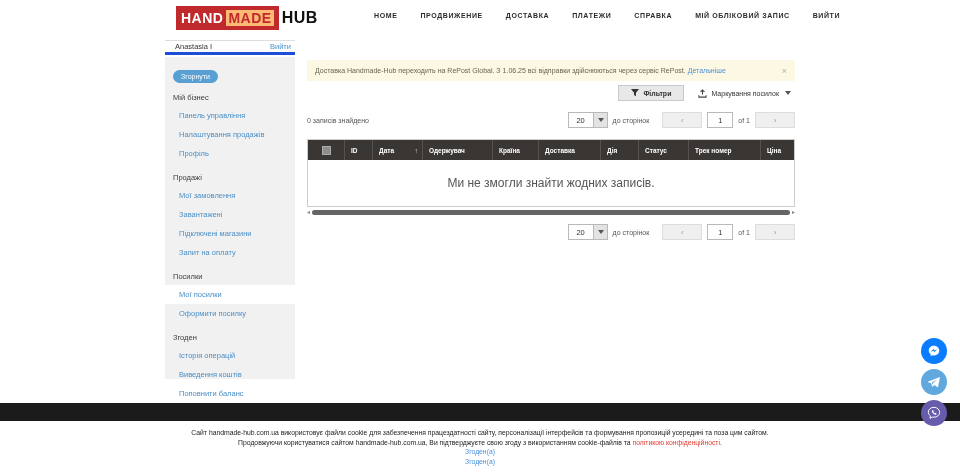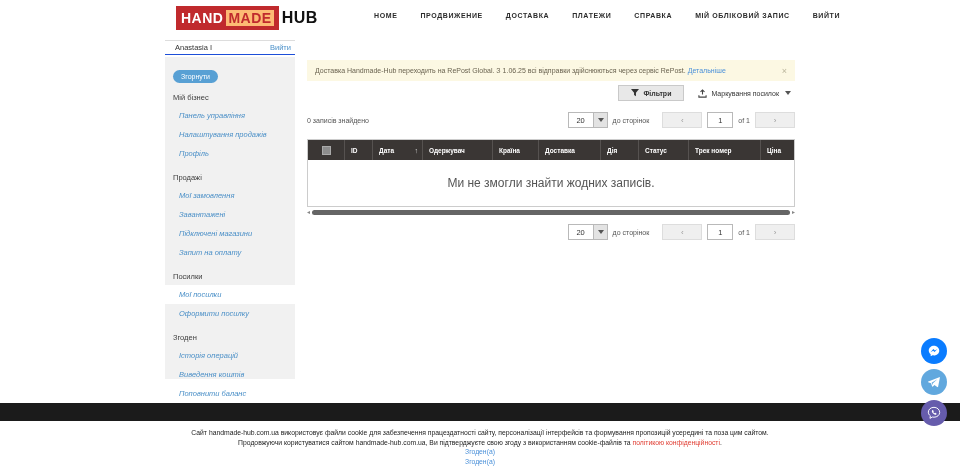--- a/index.html
+++ b/index.html
@@ -10,27 +10,27 @@
   .header { position:absolute; top:0; left:0; width:790px; height:38px; background:#fff; }
   .logo { position:absolute; left:176px; top:6px; display:flex; align-items:center; }
   .logo-box { display:flex; align-items:center; background:#c02a2d; border:2px solid #c02a2d; padding:2px 3px; }
   .logo-hand { color:#fff; font-weight:bold; font-size:14px; letter-spacing:.5px; padding-right:3px; }
   .logo-made { color:#c02a2d; background:#fdba74; font-weight:bold; font-size:14px; letter-spacing:.5px; padding:0 2px; }
   .logo-hub { color:#111; font-weight:bold; font-size:16px; letter-spacing:.5px; margin-left:3px; }
   .nav { position:absolute; left:374px; top:12px; display:flex; gap:23px; }
   .nav-item { font-size:7px; font-weight:bold; color:#2b2b2b; letter-spacing:.6px; cursor:pointer; white-space:nowrap; }
 
   
-  .user-row { position:absolute; left:165px; top:40px; width:130px; height:15px; border-top:1px solid #ddd; border-bottom:1px solid #1d4ed8; display:flex; justify-content:space-between; align-items:center; padding:0 4px 0 10px; background:#fff; }
+  .user-row { position:absolute; left:165px; top:40px; width:130px; height:15px; border-top:1px solid #ddd; border-bottom:3px solid #1d4ed8; display:flex; justify-content:space-between; align-items:center; padding:0 4px 0 10px; background:#fff; }
   .user-name { font-size:7.5px; color:#333; }
   .user-logout { font-size:7.5px; color:#4a90c9; cursor:pointer; }
   .sidebar { position:absolute; left:165px; top:57px; width:130px; height:322px; background:#f1f1f1; padding-top:8px; }
   .collapse-btn { display:inline-block; margin-left:8px; background:#58a0d4; color:#fff; font-size:7px; padding:3px 8px; border-radius:8px; cursor:pointer; }
   .sb-section-title { font-size:7.5px; color:#3c3c3c; padding:10px 0 4px 8px; }
-  .sb-item { font-size:7.5px; color:#4a8fc7; padding:5px 0 5px 14px; cursor:pointer;font-style:italic; }
+  .sb-item { font-size:7.5px; color:#4a8fc7; padding:5px 0 5px 14px; cursor:pointer; }
   .sb-item.active { background:#fff; }
 
   
   .main { position:absolute; left:307px; top:56px; width:488px; }
   .banner { position:absolute; top:4px; left:0; width:488px; height:21px; background:#fcf8e3; display:flex; align-items:center; padding:0 8px; }
   .banner-text { font-size:7px; color:#6a6350; }
   .banner-link { font-size:7px; color:#4a90d9; margin-left:2px; cursor:pointer; }
   .banner-close { margin-left:auto; color:#b9b49b; font-size:9px; cursor:pointer; }
 
   .toolbar { position:absolute; top:29px; right:0; display:flex; align-items:center; gap:10px; }

